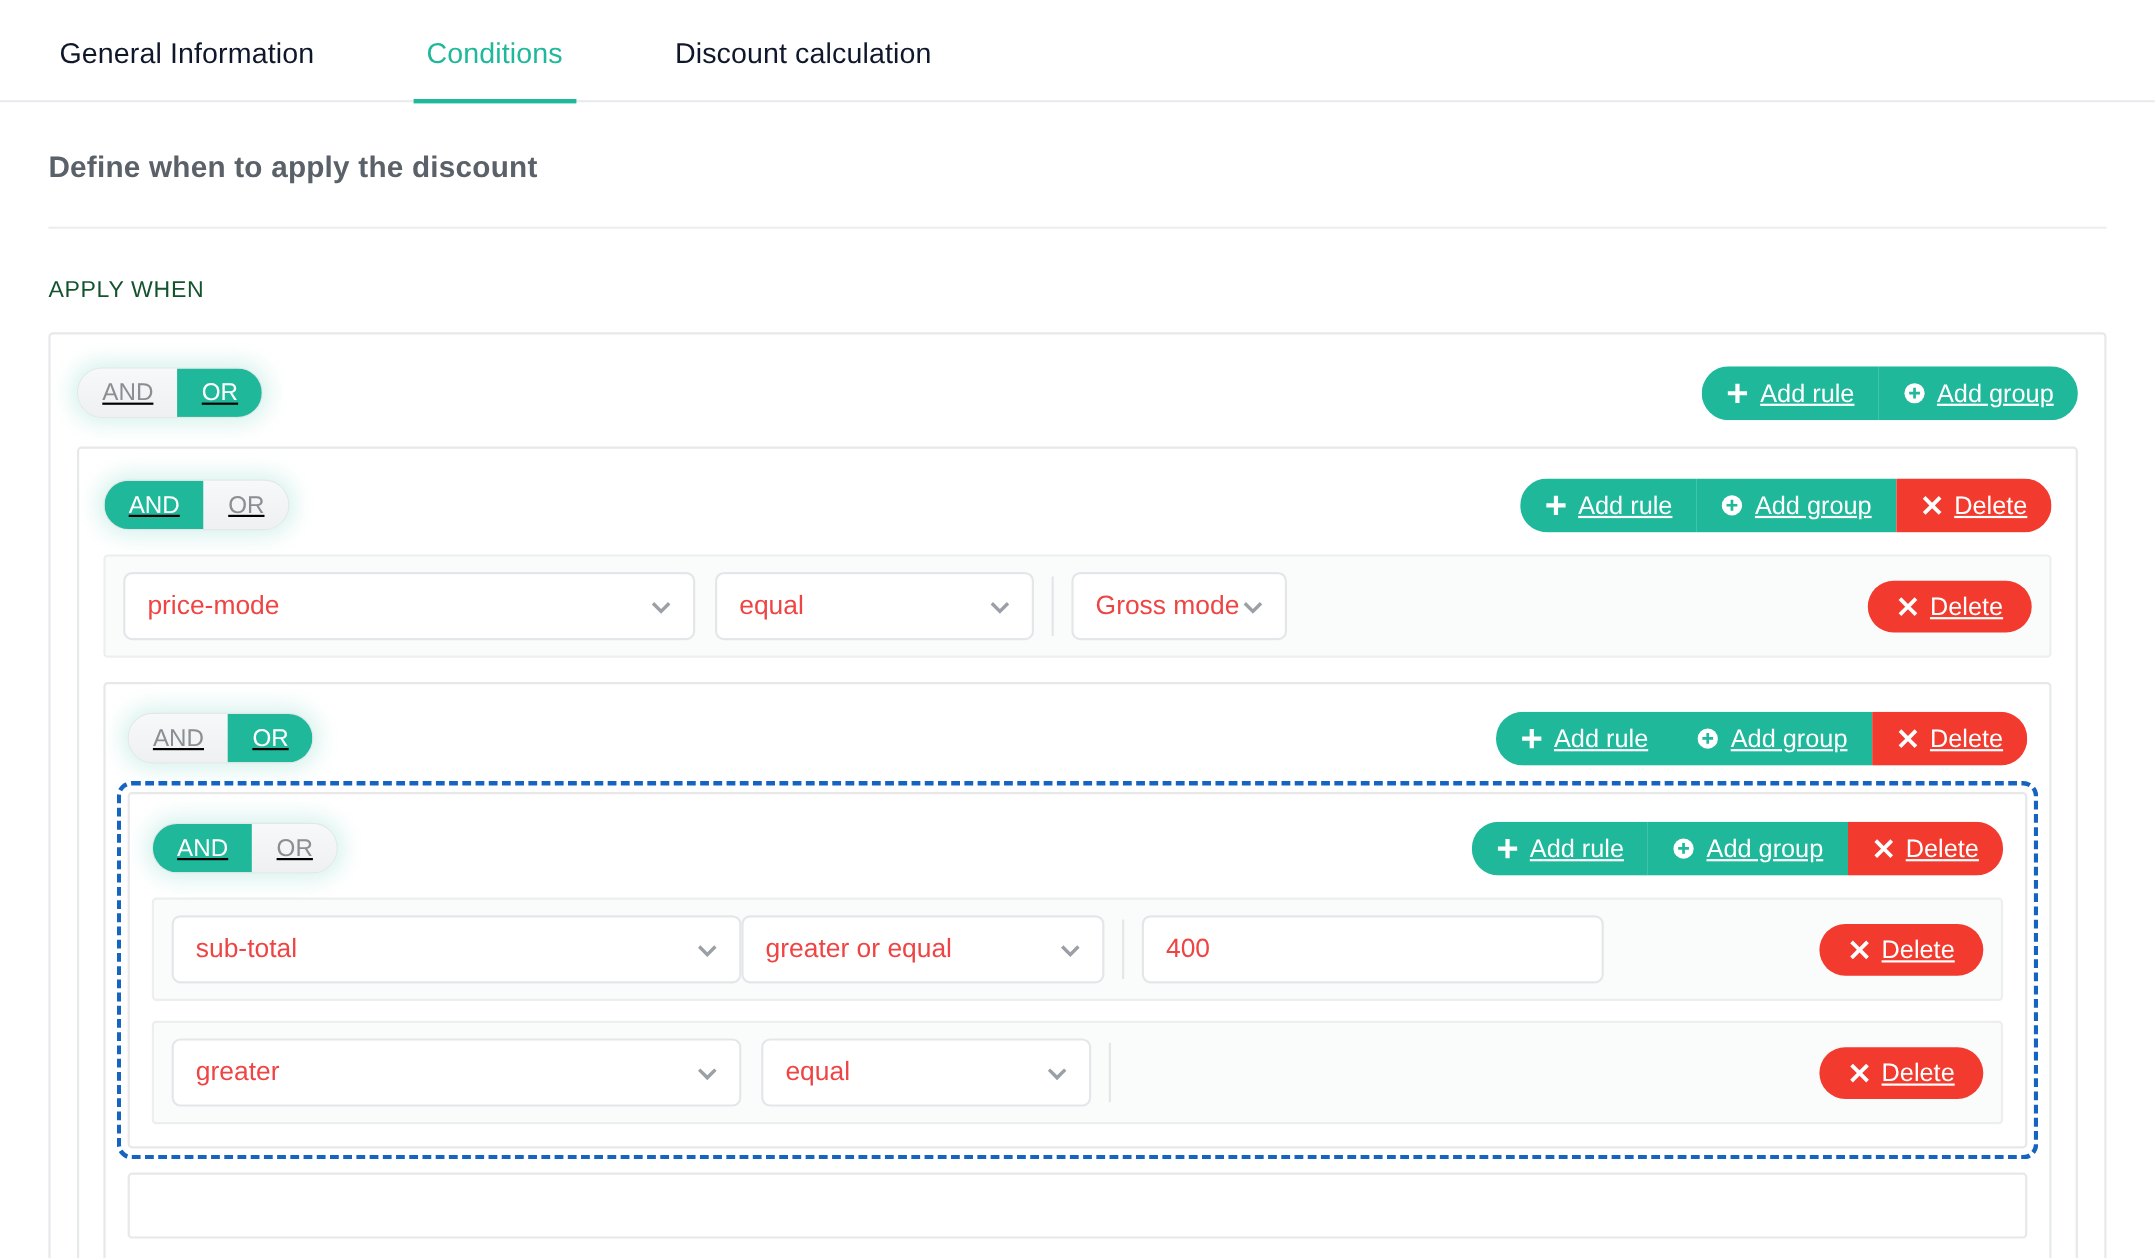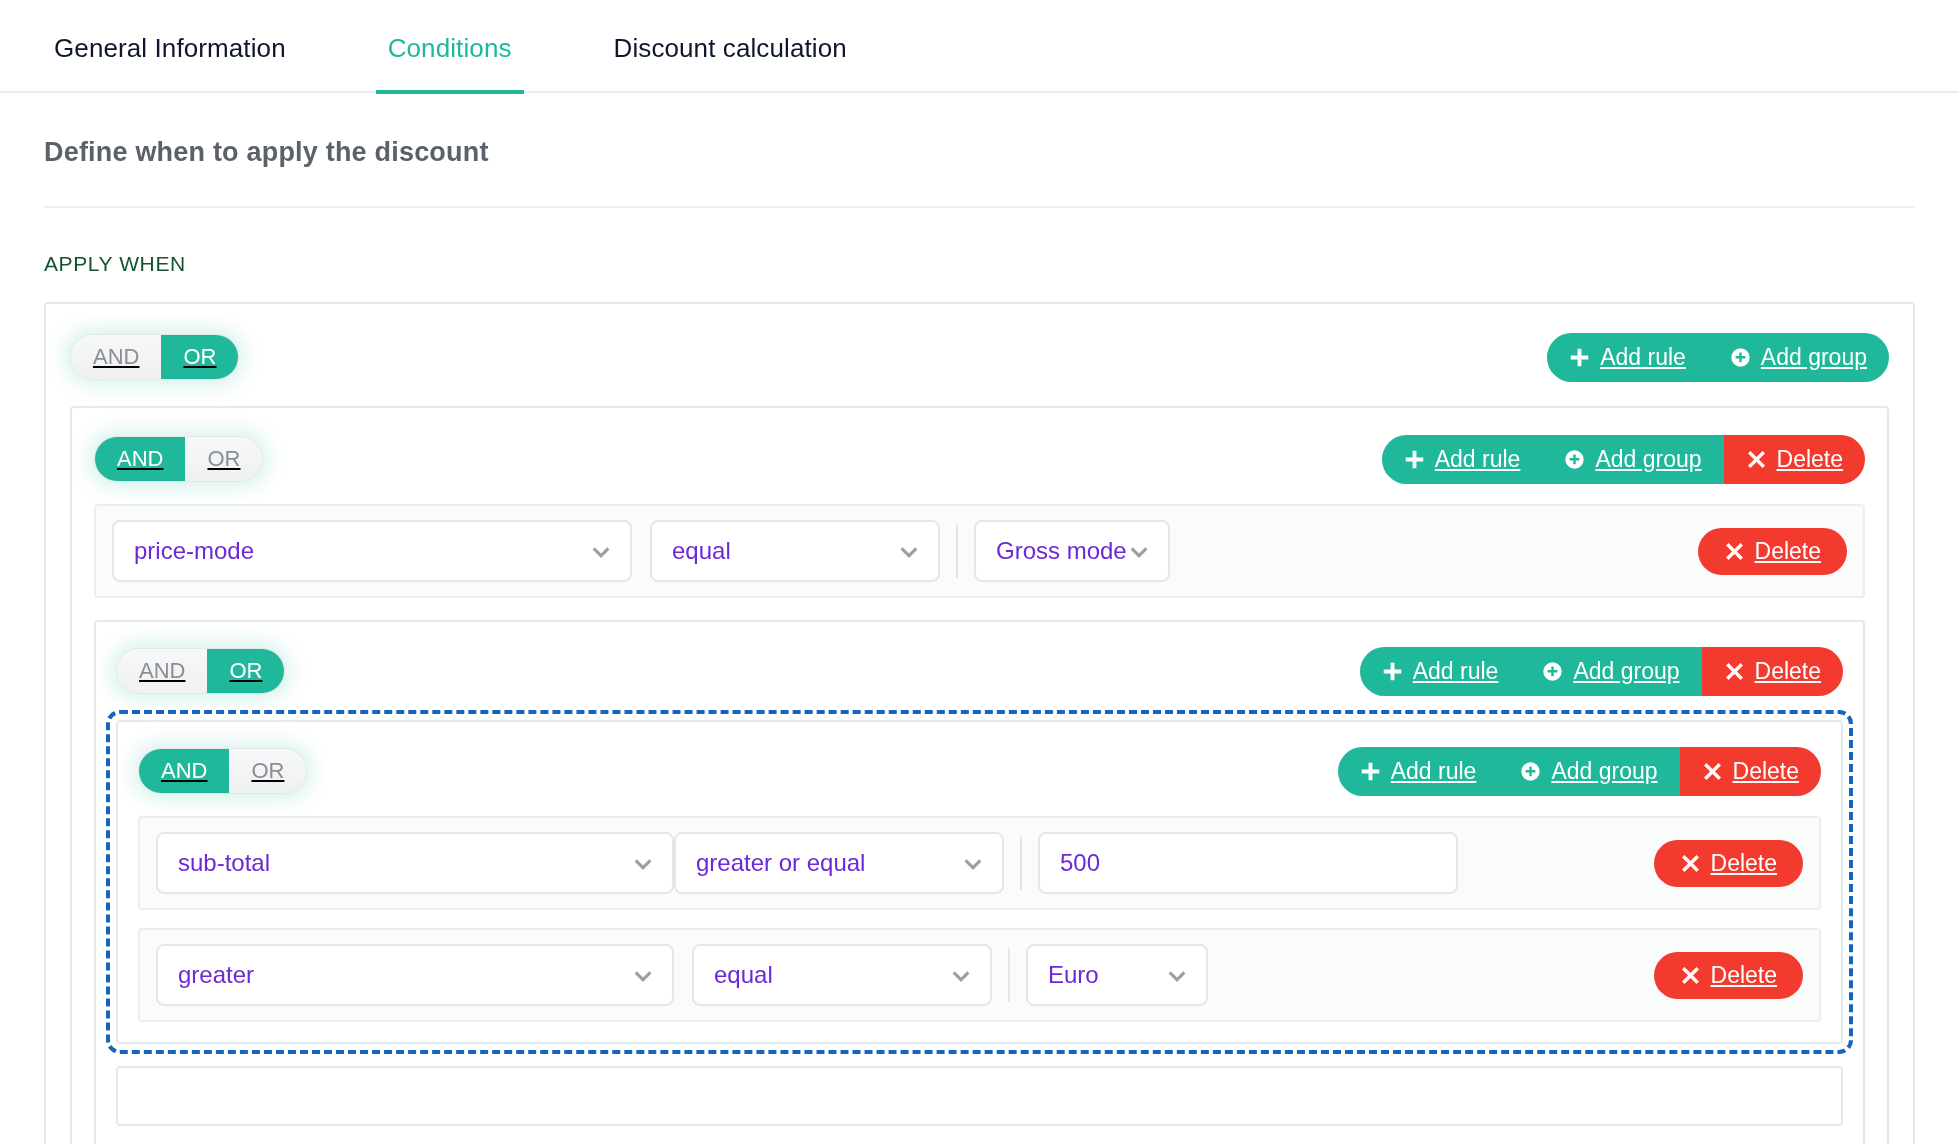--- a/index.html
+++ b/index.html
@@ -154,21 +154,21 @@
   .sel, .txt {
     position: relative;
     background: #ffffff;
     border: 2px solid #e4e7ea;
     border-radius: 8px;
     height: 62px;
     display: flex;
     align-items: center;
     padding: 0 16px 0 20px;
     font-size: 24px;
-    color: #6d28d9;
+    color: #ef4444;
     cursor: pointer;
     white-space: nowrap;
     overflow: hidden;
   }
   .txt { cursor: text; }
   .sel .val { flex: 1 1 auto; overflow: hidden; }
   .sel .chev {
     margin-left: 14px;
     flex: 0 0 auto;
     color: #9aa0a6;
@@ -420,21 +420,21 @@
                   <span class="chev">
                     <svg viewBox="0 0 24 24">
                         <path fill="currentColor" d="M6.2 8.6 12 14.4l5.8-5.8 2 2L12 18.4 4.2 10.6z"></path>
                       </svg>
                   </span>
                 </div>
               </div>
               <div class="divider"></div>
               <div class="field w-val-md">
                 <div class="txt">
-                  <span class="val">500</span>
+                  <span class="val">400</span>
                 </div>
               </div>
               <div class="spacer"></div>
               <div class="rule-del">
                 <button class="btn danger btn-pill">
                   <span class="ic">
                     <svg viewBox="0 0 24 24">
                         <path fill="#fff" d="M5.1 2.3 12 9.2l6.9-6.9 2.8 2.8L14.8 12l6.9 6.9-2.8 2.8L12 14.8l-6.9 6.9-2.8-2.8L9.2 12 2.3 5.1z"></path>
                       </svg>
                   </span>
@@ -458,30 +458,20 @@
                 <div class="sel">
                   <span class="val">equal</span>
                   <span class="chev">
                     <svg viewBox="0 0 24 24">
                         <path fill="currentColor" d="M6.2 8.6 12 14.4l5.8-5.8 2 2L12 18.4 4.2 10.6z"></path>
                       </svg>
                   </span>
                 </div>
               </div>
               <div class="divider"></div>
-              <div class="field w-val-eu">
-                <div class="sel">
-                  <span class="val">Euro</span>
-                  <span class="chev">
-                    <svg viewBox="0 0 24 24">
-                        <path fill="currentColor" d="M6.2 8.6 12 14.4l5.8-5.8 2 2L12 18.4 4.2 10.6z"></path>
-                      </svg>
-                  </span>
-                </div>
-              </div>
               <div class="spacer"></div>
               <div class="rule-del">
                 <button class="btn danger btn-pill">
                   <span class="ic">
                     <svg viewBox="0 0 24 24">
                         <path fill="#fff" d="M5.1 2.3 12 9.2l6.9-6.9 2.8 2.8L14.8 12l6.9 6.9-2.8 2.8L12 14.8l-6.9 6.9-2.8-2.8L9.2 12 2.3 5.1z"></path>
                       </svg>
                   </span>
                   <span>Delete</span>
                 </button>

